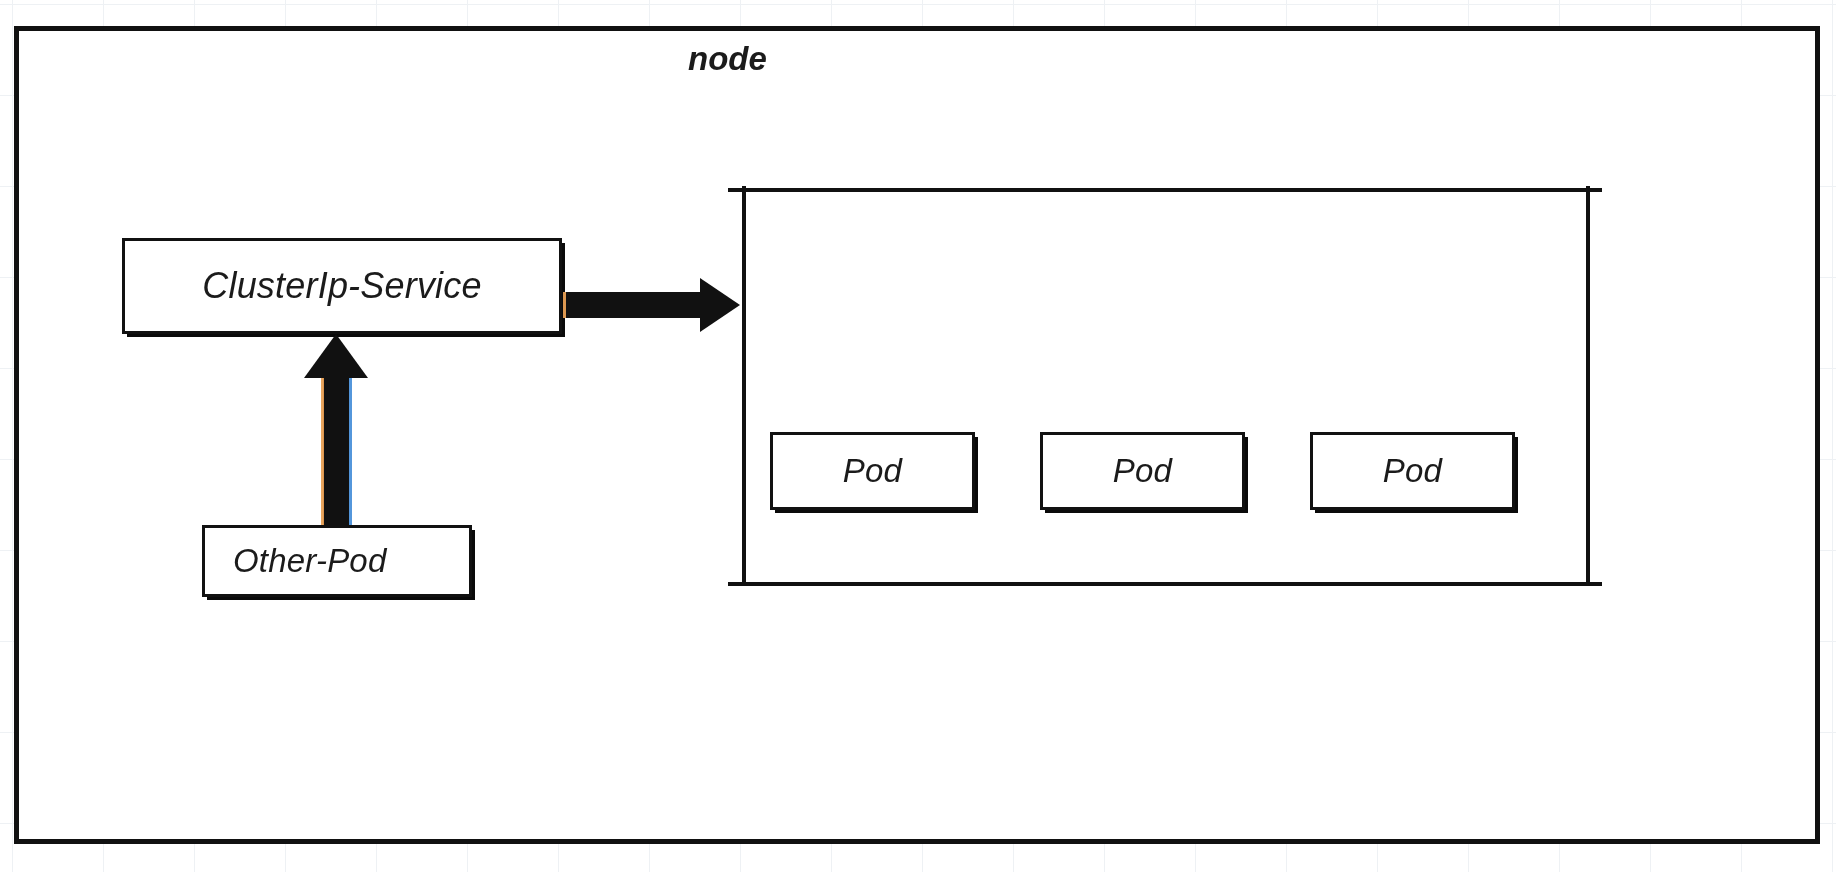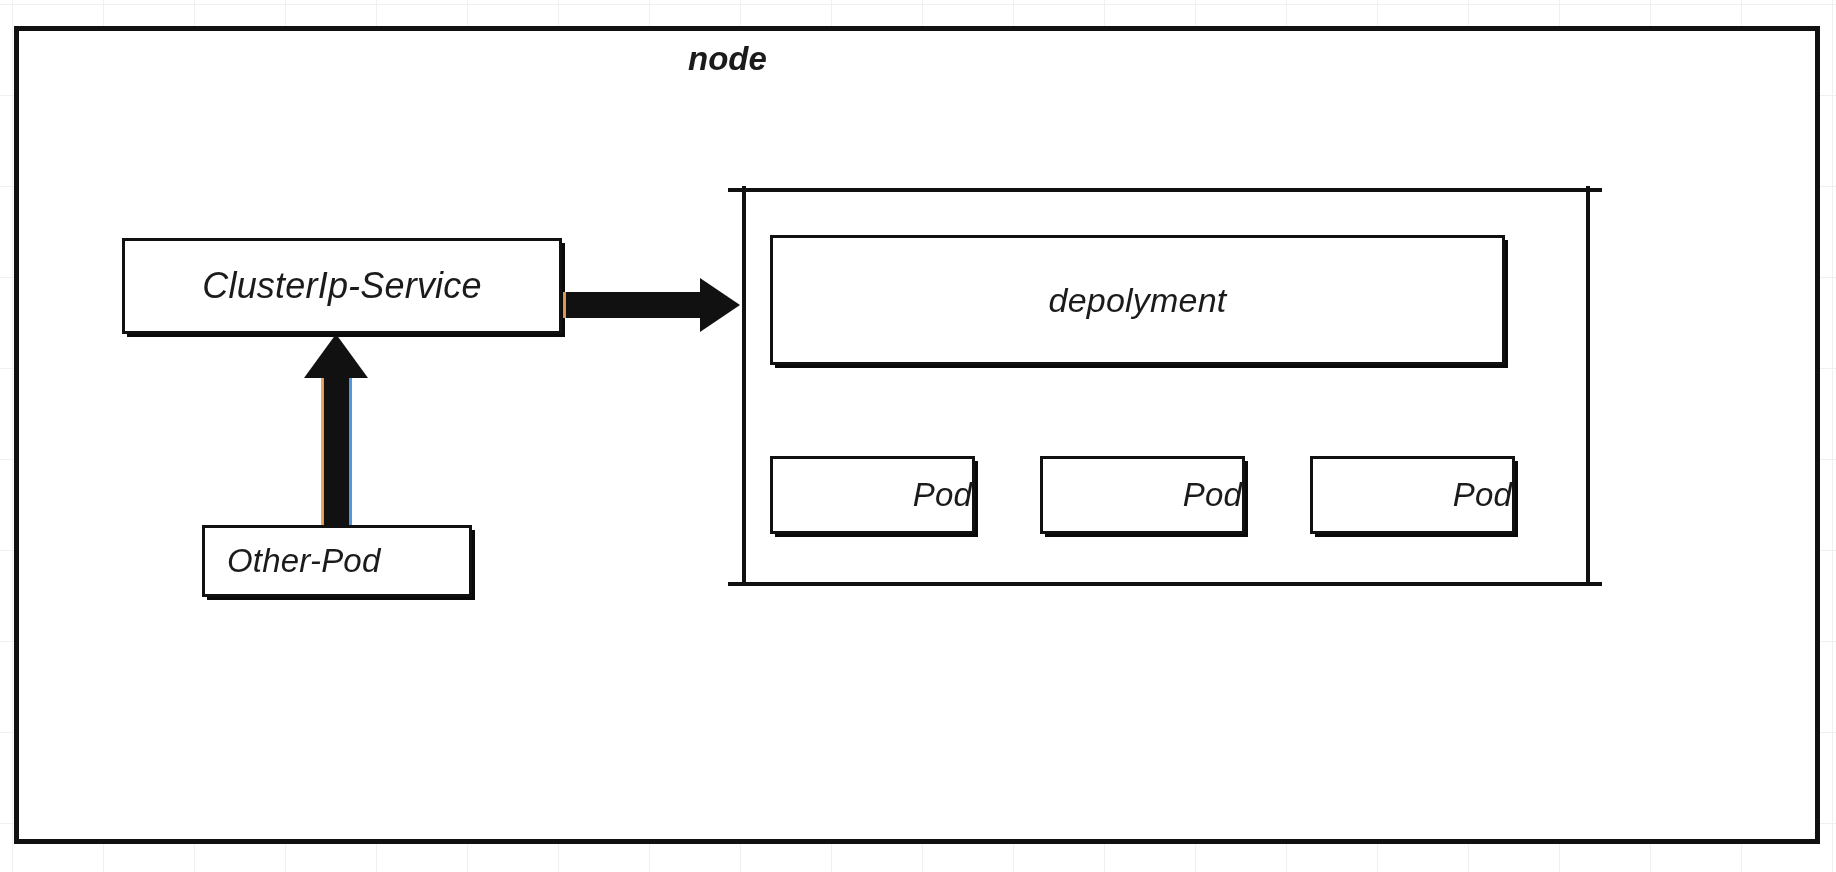--- a/index.html
+++ b/index.html
@@ -81,42 +81,41 @@
     font-size: 36px;
   }
 
   
   #otherpod-box {
     left: 202px;
     top: 525px;
     width: 270px;
     height: 72px;
     justify-content: flex-start;
-    padding-left: 22px;
+    padding-left: 28px;
     font-size: 33px;
   }
 
   
   #deployment-box {
     left: 770px;
     top: 235px;
     width: 735px;
     height: 130px;
     justify-content: center;
     font-size: 34px;
   }
 
   
   .pod-box {
     top: 432px;
     width: 205px;
     height: 78px;
-    justify-content: flex-end;
+    justify-content: center;
     font-size: 33px;
-    margin-top: 24px;
   }
   #pod-0 { left: 770px; }
   #pod-1 { left: 1040px; }
   #pod-2 { left: 1310px; }
 
   
   .bracket-v {
     position: absolute;
     width: 4px;
     background: #111111;
@@ -208,23 +207,20 @@
   <div class="arrow-shaft-v" style="left:323px; top:375px; width:26px; height:152px;"></div>
   <div class="fringe-l" style="left:321px; top:375px; height:152px;"></div>
   <div class="fringe-r" style="left:349px; top:375px; height:152px;"></div>
   <div class="arrow-head-up" style="left:304px; top:334px;"></div>
 
 
   <div class="box sketch" id="otherpod-box">
     <span>Other-Pod</span>
   </div>
 
-  <div class="box sketch" id="deployment-box">
-    <span>depolyment</span>
-  </div>
 
   <div class="box sketch pod-box" id="pod-0">
     <span>Pod</span>
   </div>
   <div class="box sketch pod-box" id="pod-1">
     <span>Pod</span>
   </div>
   <div class="box sketch pod-box" id="pod-2">
     <span>Pod</span>
   </div>

